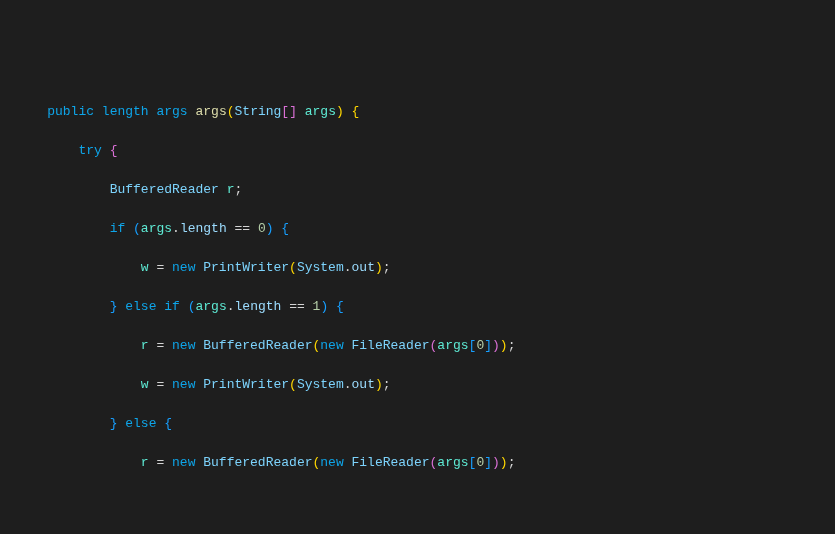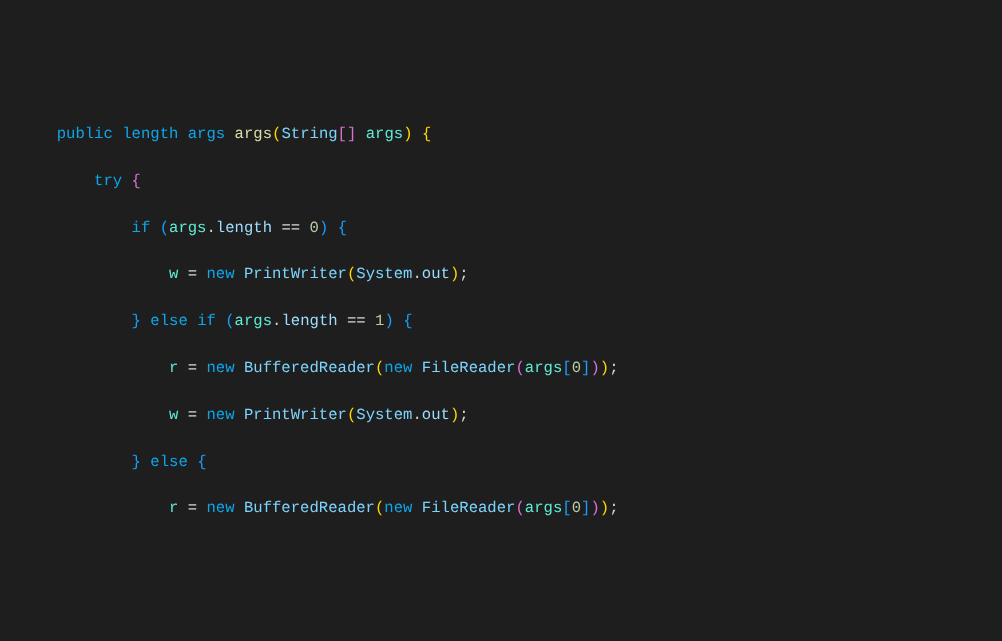--- a/index.html
+++ b/index.html
@@ -25,20 +25,21 @@
     .field { color: #9cdcfe; }
   </style>
 </head>
 <body>
 
 
 
 <div>
 <span class="line">    <span class="kw">public</span> <span class="kw">length</span> <span class="kw">args</span> <span class="fn">args</span><span class="punct">(</span><span class="type">String</span><span class="punct2">[]</span> <span class="var">args</span><span class="punct">)</span> <span class="punct">{</span></span>
 <span class="line">        <span class="kw">try</span> <span class="punct2">{</span></span>
+<span class="line">            <span class="type">BufferedReader</span> <span class="var">r</span>;</span>
 <span class="line">            <span class="kw">if</span> <span class="punct3">(</span><span class="var">args</span>.<span class="field">length</span> == <span class="num">0</span><span class="punct3">)</span> <span class="punct3">{</span></span>
 <span class="line">                <span class="var">w</span> = <span class="kw">new</span> <span class="type">PrintWriter</span><span class="punct">(</span><span class="type">System</span>.<span class="field">out</span><span class="punct">)</span>;</span>
 <span class="line">            <span class="punct3">}</span> <span class="kw">else</span> <span class="kw">if</span> <span class="punct3">(</span><span class="var">args</span>.<span class="field">length</span> == <span class="num">1</span><span class="punct3">)</span> <span class="punct3">{</span></span>
 <span class="line">                <span class="var">r</span> = <span class="kw">new</span> <span class="type">BufferedReader</span><span class="punct">(</span><span class="kw">new</span> <span class="type">FileReader</span><span class="punct2">(</span><span class="var">args</span><span class="punct3">[</span><span class="num">0</span><span class="punct3">]</span><span class="punct2">)</span><span class="punct">)</span>;</span>
 <span class="line">                <span class="var">w</span> = <span class="kw">new</span> <span class="type">PrintWriter</span><span class="punct">(</span><span class="type">System</span>.<span class="field">out</span><span class="punct">)</span>;</span>
 <span class="line">            <span class="punct3">}</span> <span class="kw">else</span> <span class="punct3">{</span></span>
 <span class="line">                <span class="var">r</span> = <span class="kw">new</span> <span class="type">BufferedReader</span><span class="punct">(</span><span class="kw">new</span> <span class="type">FileReader</span><span class="punct2">(</span><span class="var">args</span><span class="punct3">[</span><span class="num">0</span><span class="punct3">]</span><span class="punct2">)</span><span class="punct">)</span>;</span>
 
 
 

